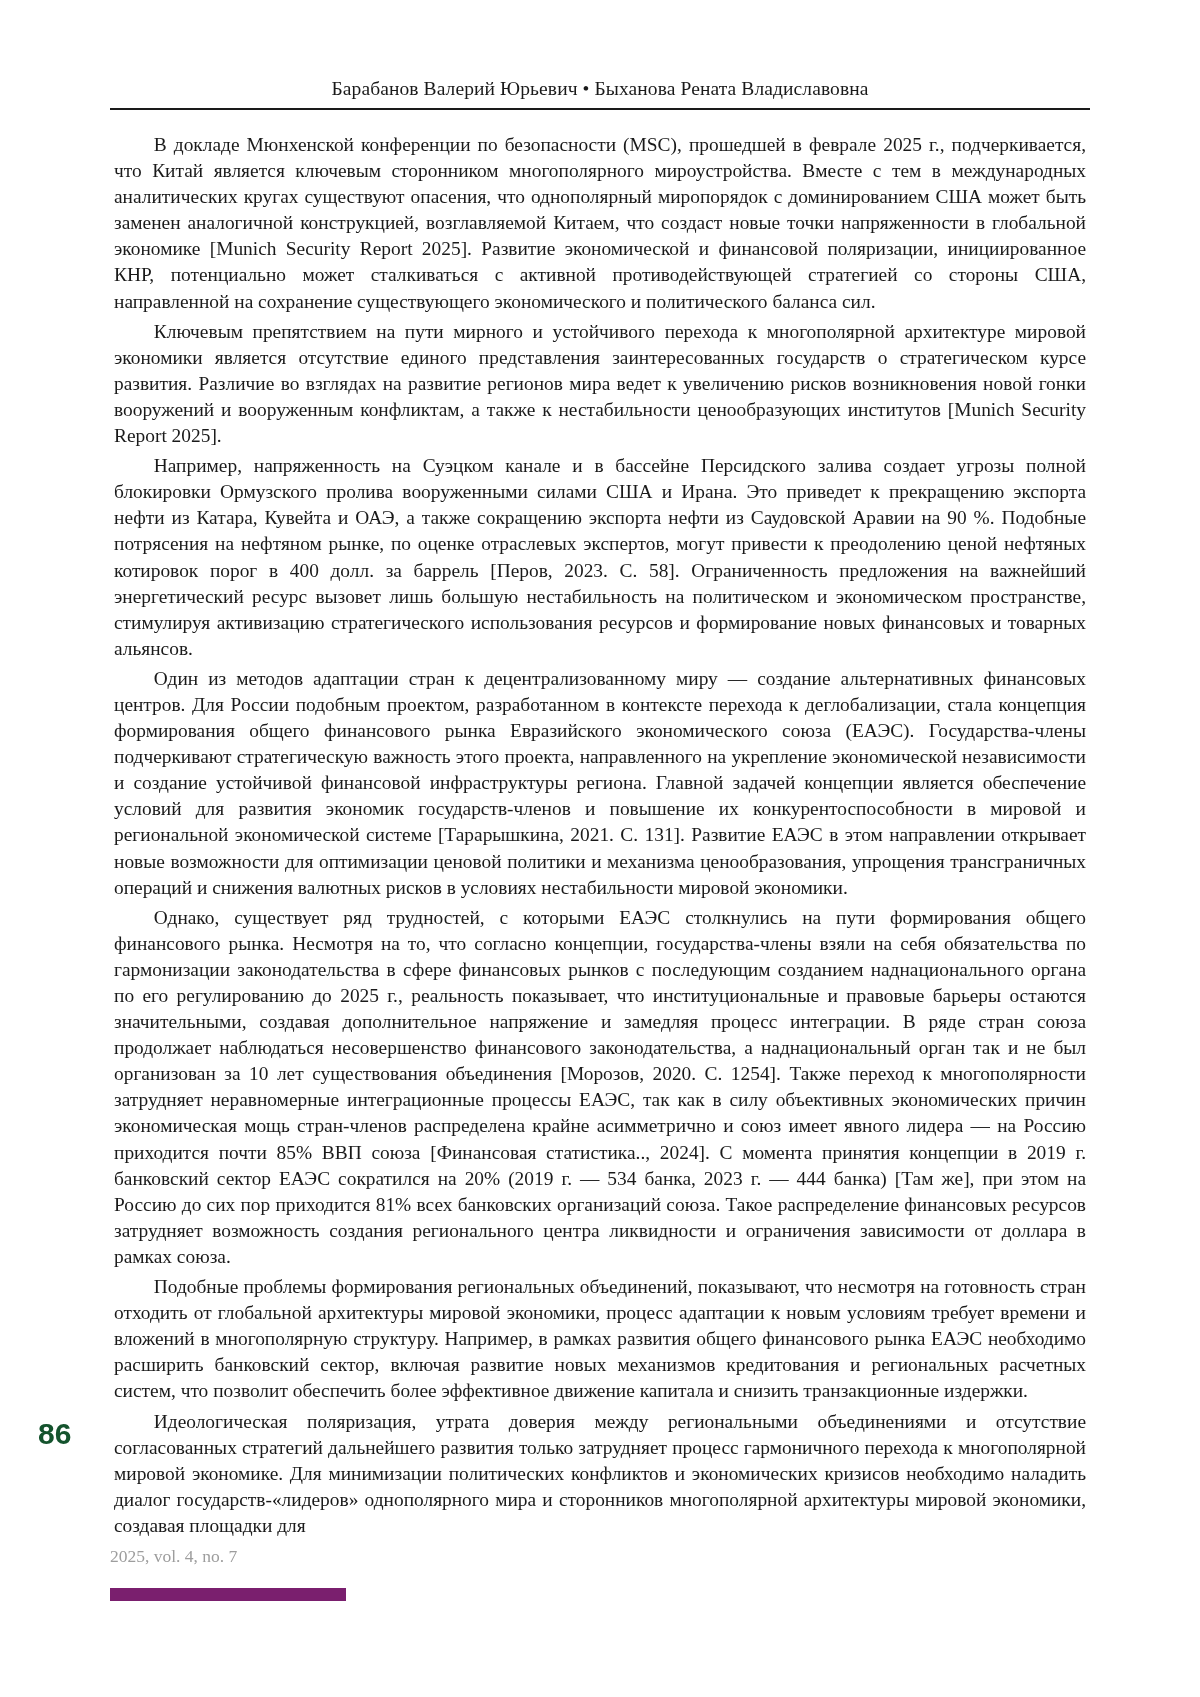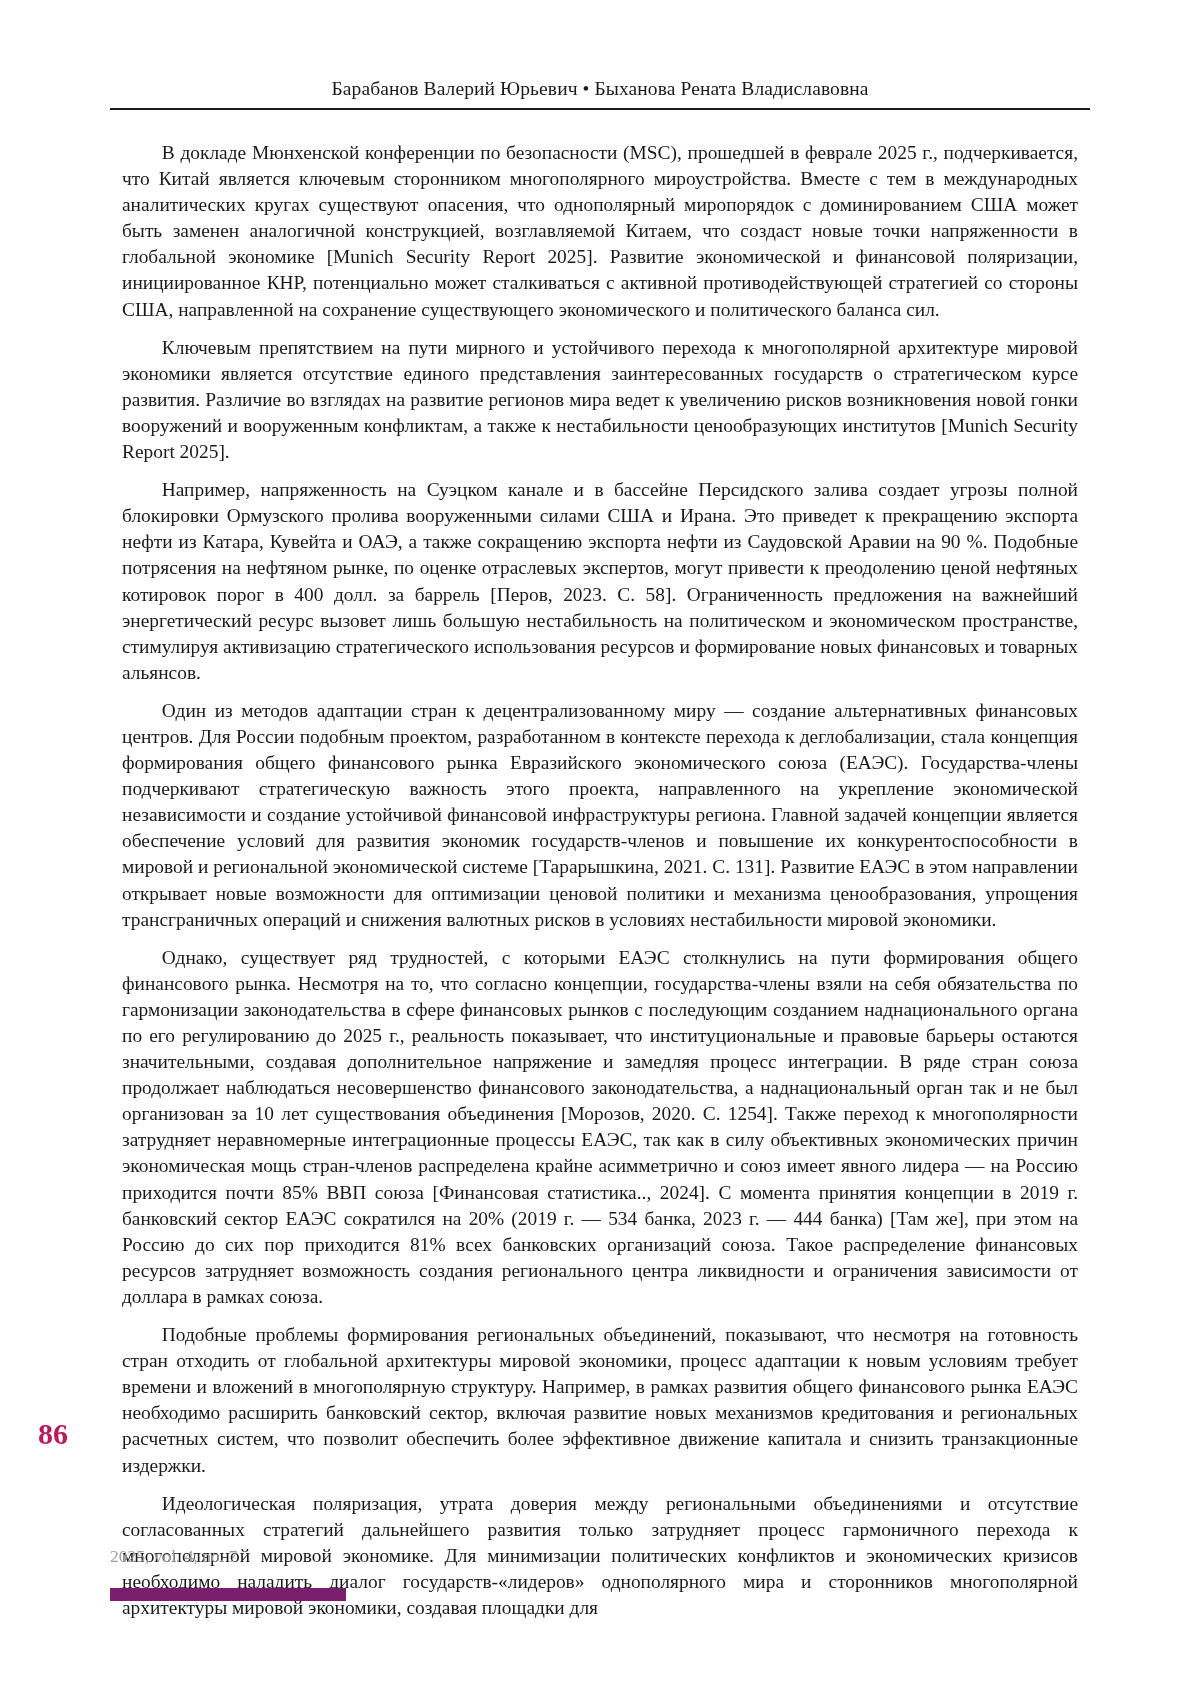--- a/index.html
+++ b/index.html
@@ -45,31 +45,31 @@
     left: 110px;
     width: 980px;
     font-size: 19.4px;
     line-height: 1.345;
     text-align: justify;
     text-justify: inter-word;
     color: #1a1a1a;
     hyphens: manual;
   }
   .body-col p {
-    margin: 12px;
+    margin: 4px;
     text-indent: 2.05em;
   }
   .folio {
     position: absolute;
     left: 38px;
     top: 1417px;
     font-size: 30px;
     font-weight: bold;
-    color: #be185d;
-    font-family: Liberation Serif, serif;
+    color: #14532d;
+    font-family: Liberation Sans, sans-serif;
   }
   .footer-journal {
     position: absolute;
     left: 110px;
     top: 1516px;
     font-size: 19px;
     letter-spacing: 0.6px;
     color: #9d9d9d;
     font-variant: small-caps;
   }

